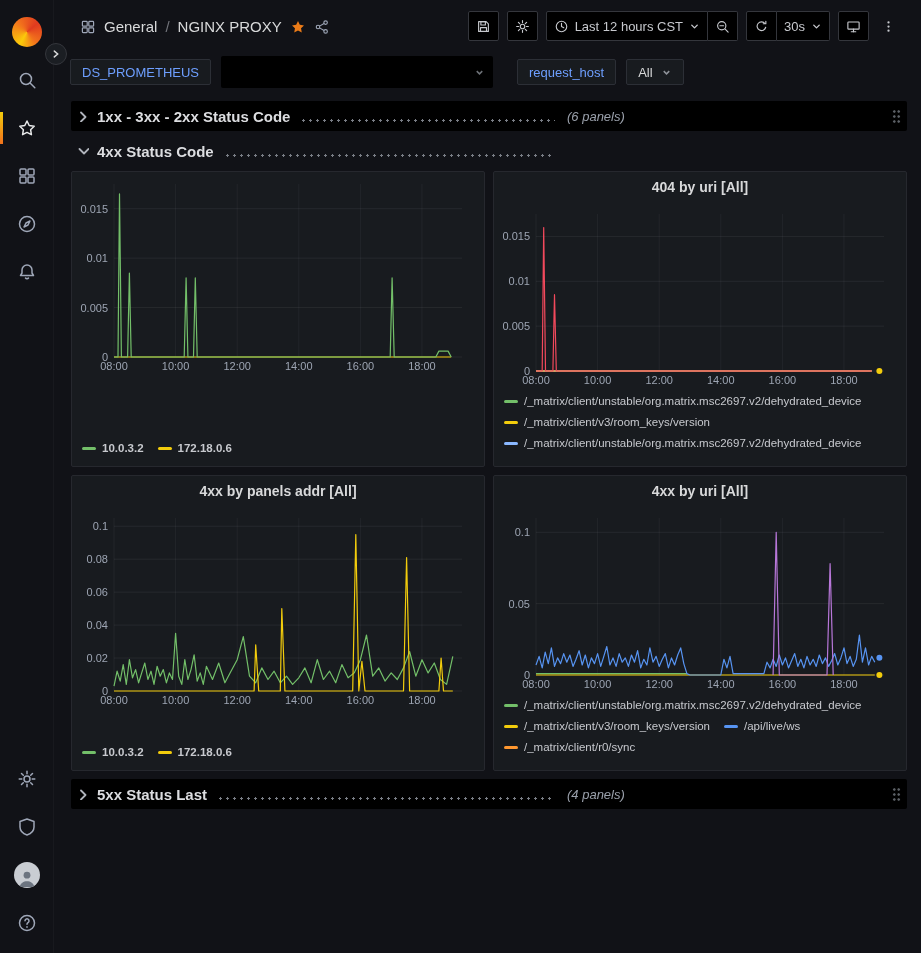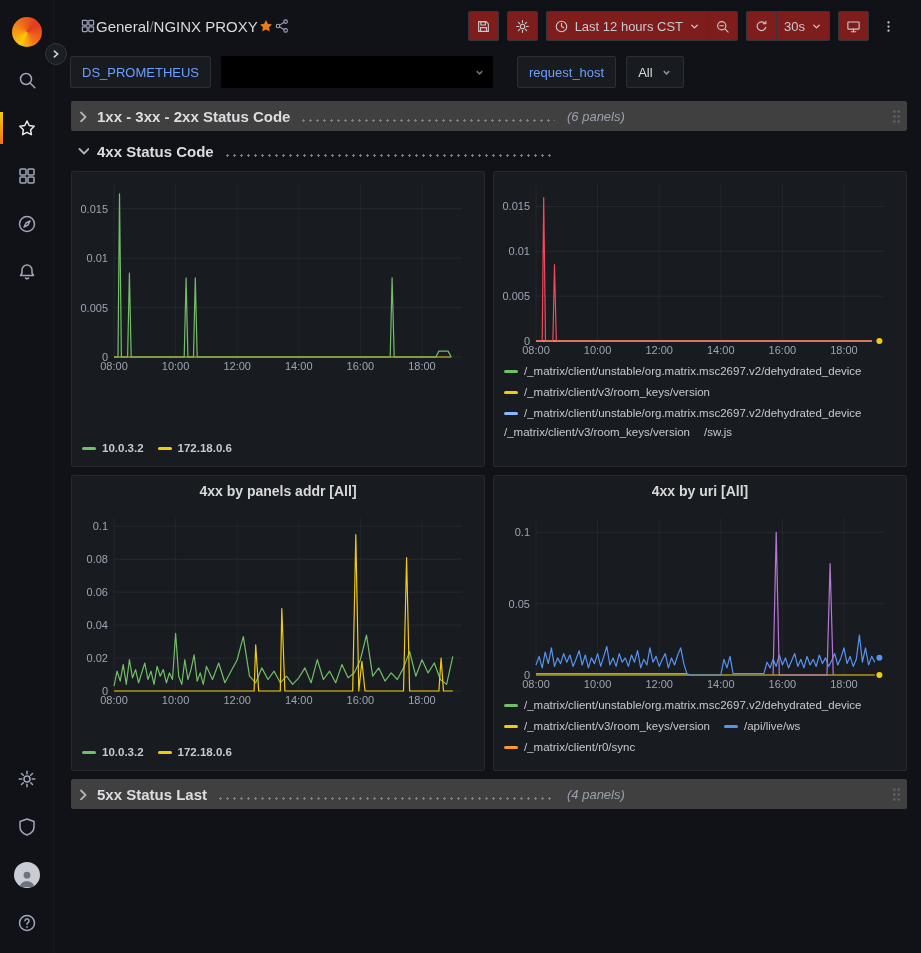--- a/index.html
+++ b/index.html
@@ -43,60 +43,60 @@
     background: #1b1e23; border: 1px solid #34363c; color: #d8d9da; z-index: 10;
     display: flex; align-items: center; justify-content: center; cursor: pointer;
   }
   .expand-btn svg { width: 10px; height: 10px; stroke: currentColor; fill: none; stroke-width: 1.8; stroke-linecap: round; }
 
   
   .topnav {
     margin-left: 54px; height: 52px; display: flex; align-items: center;
     padding: 0 14px 0 26px;
   }
-  .crumbs { display: flex; align-items: center; gap: 0; font-size: 15px; color: #d8d9da; }
+  .crumbs { display: flex; align-items: flex-end; gap: 8px; font-size: 15px; color: #d8d9da; }
   .crumbs .ic16 { width: 16px; height: 16px; stroke: #9fa7b8; fill: none; stroke-width: 1.5; }
   .crumb-sep { color: #73757b; }
   .crumb-link { cursor: pointer; }
   .star-filled { width: 16px; height: 16px; fill: #eb7b18; stroke: none; cursor: pointer; }
   .share-ic { width: 16px; height: 16px; stroke: #9fa7b8; fill: none; stroke-width: 1.4; cursor: pointer; }
 
   .topnav-right { margin-left: auto; display: flex; align-items: center; gap: 8px; }
   .tbtn {
     height: 30px; min-width: 30px; padding: 0 7px; display: inline-flex; align-items: center; gap: 6px;
-    background: #7f1d1d; border: 1px solid #34363c; border-radius: 2px;
+    background: #000000; border: 1px solid #34363c; border-radius: 2px;
     color: #c7c9ce; font-size: 13px; cursor: pointer; white-space: nowrap;
   }
   .tbtn svg { width: 15px; height: 15px; stroke: currentColor; fill: none; stroke-width: 1.5; stroke-linecap: round; stroke-linejoin: round; }
   .tbtn svg.fillic { fill: currentColor; stroke: none; }
   .tbtn.ghost { border: none; background: transparent; padding: 0 4px; }
   .btn-group { display: inline-flex; }
   .btn-group .tbtn + .tbtn { border-left: none; border-radius: 0 2px 2px 0; }
   .btn-group .tbtn:first-child { border-radius: 2px 0 0 2px; }
   .caret { width: 11px !important; height: 11px !important; }
 
   
   .submenu { margin-left: 54px; height: 40px; display: flex; align-items: center; gap: 10px; padding: 0 16px; }
   .chip {
-    height: 32px; display: inline-flex; align-items: center; padding: 0 11px; gap: 8px;
+    height: 26px; display: inline-flex; align-items: center; padding: 0 11px; gap: 8px;
     background: #181b1f; border: 1px solid #2c2f36; border-radius: 2px; font-size: 13px; font-weight: 500;
     color: #d8d9da; cursor: pointer; white-space: nowrap;
   }
   .chip.blue { color: #6e9fff; }
   .chip svg.caret { stroke: #8e9299; fill: none; stroke-width: 1.6; }
   .black-select {
     width: 272px; height: 32px; background: #000; border-radius: 2px; cursor: pointer;
     display: flex; align-items: center; justify-content: flex-end; padding: 0 8px;
   }
   .black-select svg { width: 11px; height: 11px; stroke: #6e7278; fill: none; stroke-width: 1.6; }
 
   
   .content { margin-left: 54px; padding: 4px 14px 0 17px; }
   .rowhdr { display: flex; align-items: center; height: 30px; margin: 5px 0; padding: 0 6px; border-radius: 2px; cursor: pointer; }
-  .rowhdr.boxed { background: #404040; }
+  .rowhdr.boxed { background: #000000; }
   .row-left { display: flex; align-items: center; width: 478px; }
   .chev svg { width: 12px; height: 12px; stroke: #b0b4bc; fill: none; stroke-width: 1.8; stroke-linecap: round; stroke-linejoin: round; }
   .row-title { font-size: 15px; font-weight: 700; color: #dcdde0; margin: 0 10px 0 8px; white-space: nowrap; }
   .dots { flex: 1; height: 3px; margin-top: 9px; background-image: radial-gradient(circle, #7a7e86 1px, transparent 1.3px); background-size: 7px 3px; background-repeat: repeat-x; }
   .panel-count { font-size: 13px; font-style: italic; color: #9aa0ab; margin-left: 12px; white-space: nowrap; }
   .handle { margin-left: auto; width: 9px; height: 15px; cursor: grab; background-image: radial-gradient(circle, #5c6066 1.2px, transparent 1.4px); background-size: 4.5px 5px; }
 
   
   .grid { display: grid; grid-template-columns: 1fr 1fr; gap: 8px; margin: 4px 0 8px; }
   .panel {
@@ -350,20 +350,21 @@
       <div class="legend bottom"><span class="legend-item">
             <span class="legend-mark" style="background: rgb(115, 191, 105);"></span>
             <span>10.0.3.2</span>
           </span><span class="legend-item">
             <span class="legend-mark" style="background: rgb(242, 204, 12);"></span>
             <span>172.18.0.6</span>
           </span></div>
     </section>
 
     <section class="panel">
+      <div class="ptitle">404 by uri [All]</div>
       <svg class="chart" width="400" height="184">
           <line x1="36" y1="10" x2="36" y2="167" stroke="rgba(204,204,220,0.06)" stroke-width="1"></line>
           <text x="36" y="180" text-anchor="middle" fill="#9da5b3" font-size="11">08:00</text>
           <line x1="97.5929203539823" y1="10" x2="97.5929203539823" y2="167" stroke="rgba(204,204,220,0.06)" stroke-width="1"></line>
           <text x="97.5929203539823" y="180" text-anchor="middle" fill="#9da5b3" font-size="11">10:00</text>
           <line x1="159.1858407079646" y1="10" x2="159.1858407079646" y2="167" stroke="rgba(204,204,220,0.06)" stroke-width="1"></line>
           <text x="159.1858407079646" y="180" text-anchor="middle" fill="#9da5b3" font-size="11">12:00</text>
           <line x1="220.77876106194688" y1="10" x2="220.77876106194688" y2="167" stroke="rgba(204,204,220,0.06)" stroke-width="1"></line>
           <text x="220.77876106194688" y="180" text-anchor="middle" fill="#9da5b3" font-size="11">14:00</text>
           <line x1="282.3716814159292" y1="10" x2="282.3716814159292" y2="167" stroke="rgba(204,204,220,0.06)" stroke-width="1"></line>

